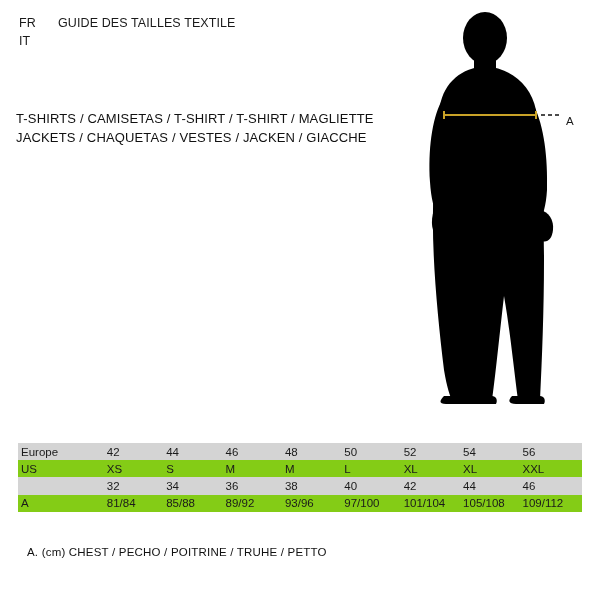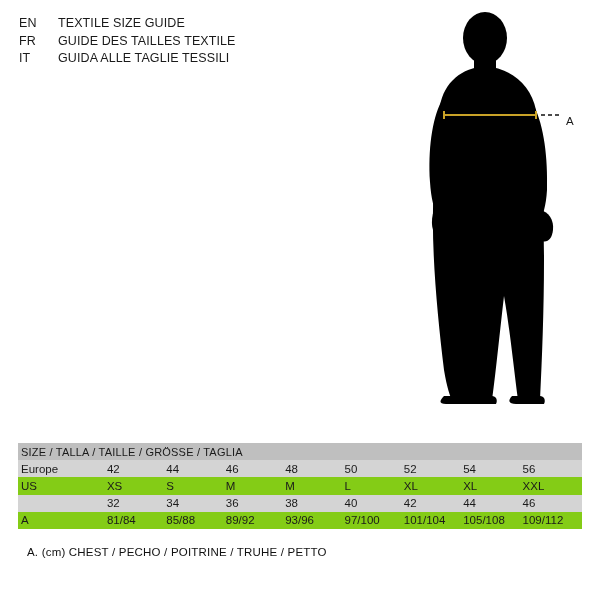--- a/index.html
+++ b/index.html
@@ -137,33 +137,32 @@
     color: #111111;
   }
 </style>
 </head>
 <body>
 
 <div class="page">
 
   <div class="lang-block">
     <div class="lang-row">
-      <span class="lang-code">EN</span>
-      <span class="lang-text">TEXTILE SIZE GUIDE</span>
-    </div>
-    <div class="lang-row">
       <span class="lang-code">FR</span>
       <span class="lang-text">GUIDE DES TAILLES TEXTILE</span>
     </div>
     <div class="lang-row">
       <span class="lang-code">IT</span>
-      <span class="lang-text">GUIDA ALLE TAGLIE TESSILI</span>
     </div>
   </div>
 
+  <div class="product-block">
+    <div class="product-line">T-SHIRTS / CAMISETAS / T-SHIRT / T-SHIRT / MAGLIETTE</div>
+    <div class="product-line">JACKETS / CHAQUETAS / VESTES / JACKEN / GIACCHE</div>
+  </div>
 
   <div class="figure-wrap">
     <svg width="200" height="400" viewBox="0 0 200 400" xmlns="http://www.w3.org/2000/svg" aria-hidden="true">
       <g>
 
         <ellipse cx="85" cy="28" rx="22" ry="26" fill="#000000"></ellipse>
 
         <rect x="74" y="48" width="22" height="14" fill="#000000"></rect>
 
         <path d="M85 56
@@ -208,28 +207,20 @@
         <line x1="136" y1="101" x2="136" y2="109" stroke="#c9a227" stroke-width="2"></line>
         <line x1="141" y1="105" x2="160" y2="105" stroke="#111111" stroke-width="1.4" stroke-dasharray="4 3"></line>
       </g>
     </svg>
     <div class="marker-label">A</div>
   </div>
 
 
   <table class="size-table">
     <tbody>
-      <tr class="row-head">
-        <td class="col-label" colspan="4">SIZE / TALLA / TAILLE / GRÖSSE / TAGLIA</td>
-        <td class="col-v"></td>
-        <td class="col-v"></td>
-        <td class="col-v"></td>
-        <td class="col-v"></td>
-        <td class="col-v"></td>
-      </tr>
 
       <tr class="row-dark">
         <td class="col-label">Europe</td>
         <td class="col-v">42</td>
         <td class="col-v">44</td>
         <td class="col-v">46</td>
         <td class="col-v">48</td>
         <td class="col-v">50</td>
         <td class="col-v">52</td>
         <td class="col-v">54</td>

